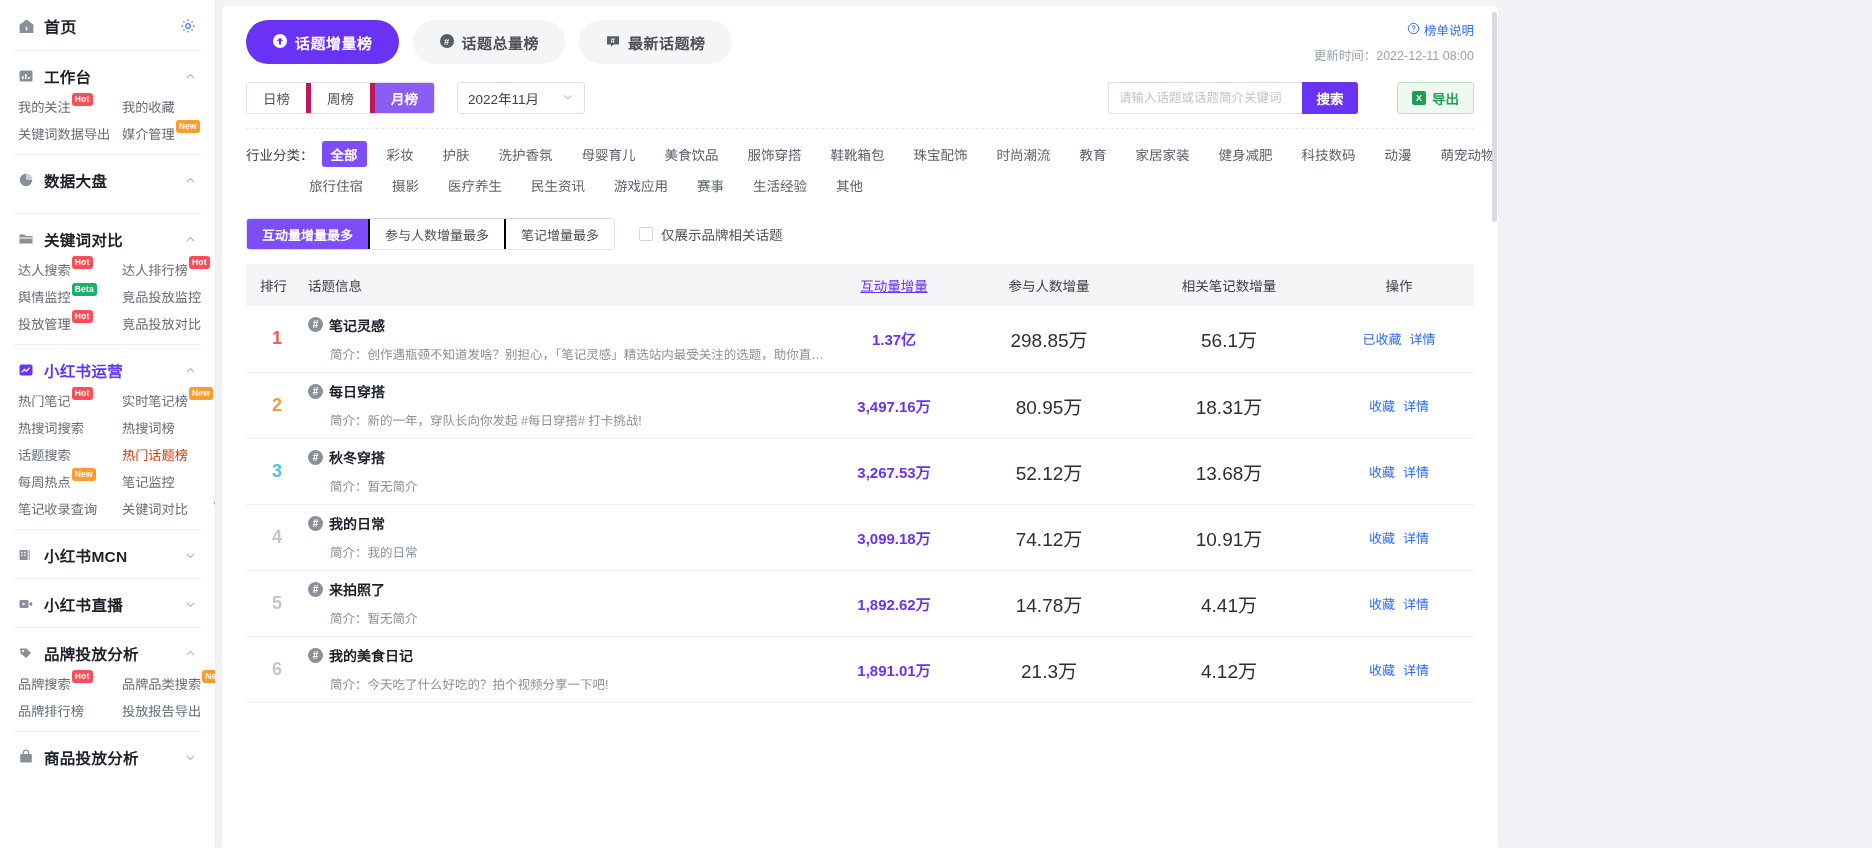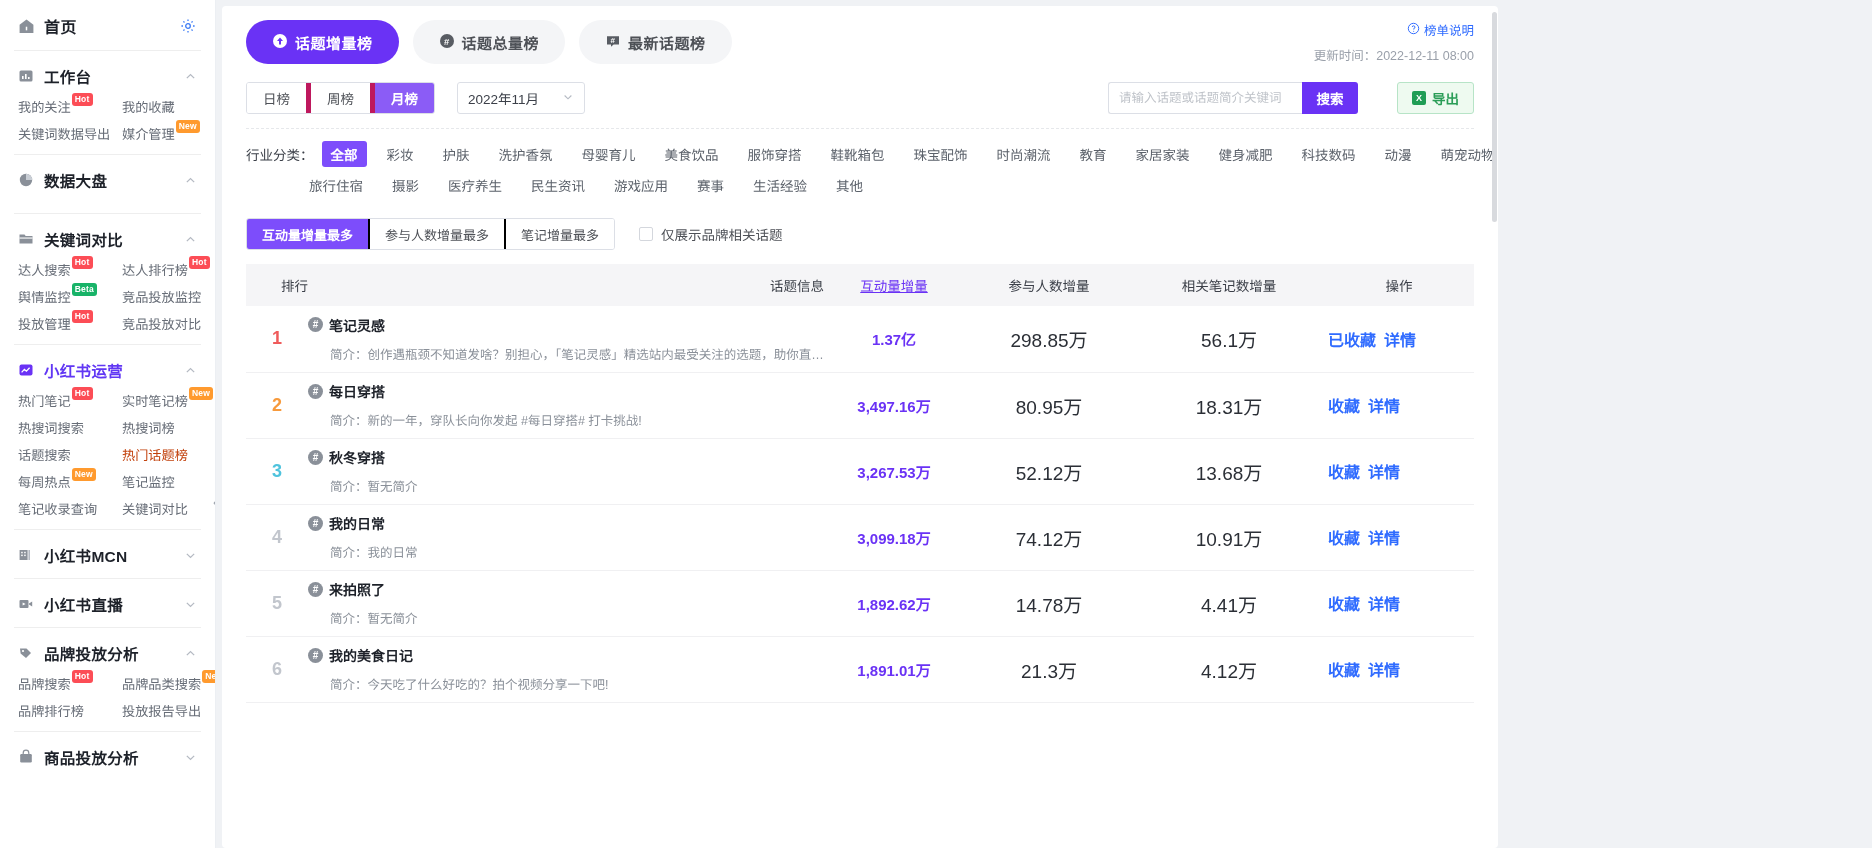--- a/index.html
+++ b/index.html
@@ -146,40 +146,40 @@
   .chk-wrap { display:flex; align-items:center; gap:8px; margin-left: 24px; cursor:pointer; }
   .chk-box { width:14px; height:14px; border:1px solid #d4d7dd; border-radius:2px; background:#fff; }
   .chk-label { font-size:13.5px; color:#4e5157; }
 
   
   .tbl { width: 100%; border-collapse: collapse; table-layout: fixed; }
   .tbl thead th {
     background: #f5f5f7; height: 42px; font-size: 13.5px; font-weight: normal;
     color:#3c4049; text-align:center; padding: 0;
   }
-  .tbl thead th.lead { text-align:right; }
+  .tbl thead th.lead { text-align:left; }
   .tbl thead th.sorted { color:#6a32f5; text-decoration: underline; cursor:pointer; }
   .tbl tbody td { border-bottom: 1px solid #f0f0f2; padding: 0; vertical-align: middle; }
   .rowcell { height: 66px; }
   .rank {
     font-size: 18px; font-weight: bold; text-align:center; width: 62px;
   }
   .rank.r1 { color:#ef5b5b; } .rank.r2 { color:#f79a3c; } .rank.r3 { color:#4fc3dd; }
   .rank.rn { color:#c2c6cd; }
   .topic-cell { padding: 12px 0 12px 6px; }
   .topic-title { display:flex; align-items:center; gap:6px; font-size:14px; font-weight:bold; color:#1d2129;}
   .hash {
     width: 15px; height: 15px; border-radius: 50%; background:#8a9099; color:#fff;
     display:flex; align-items:center; justify-content:center; font-size:10px; font-weight:bold; flex:none;
   }
   .topic-desc { font-size: 12.5px; color:#8a9099; margin-top: 9px; padding-left: 22px;
     white-space: nowrap; overflow:hidden; text-overflow: ellipsis; max-width: 790px; }
   .num-main { font-size: 15px; font-weight:bold; color:#6a32f5; text-align:center; }
   .num { font-size: 19px; color:#2b2f36; text-align:center; }
-  .ops { text-align:left; font-size:16px;font-weight:bold; }
+  .ops { text-align:center; font-size:13px; }
   .ops a { color:#2f6bff; text-decoration:none; cursor:pointer; margin: 0 4px; }
 
   .scroll-hint {
     position:absolute; right: 1px; top: 6px; width: 5px; height: 210px;
     background:#d8dade; border-radius: 3px;
   }
 </style>
 </head>
 <body>
 

